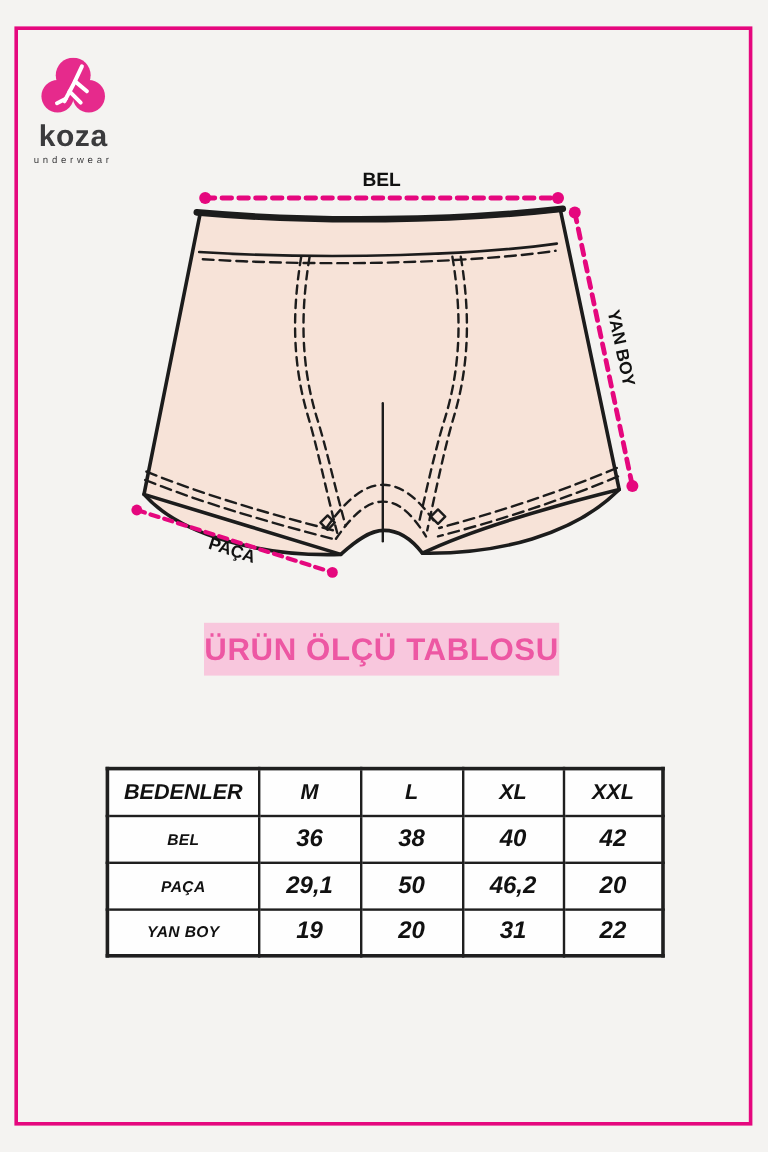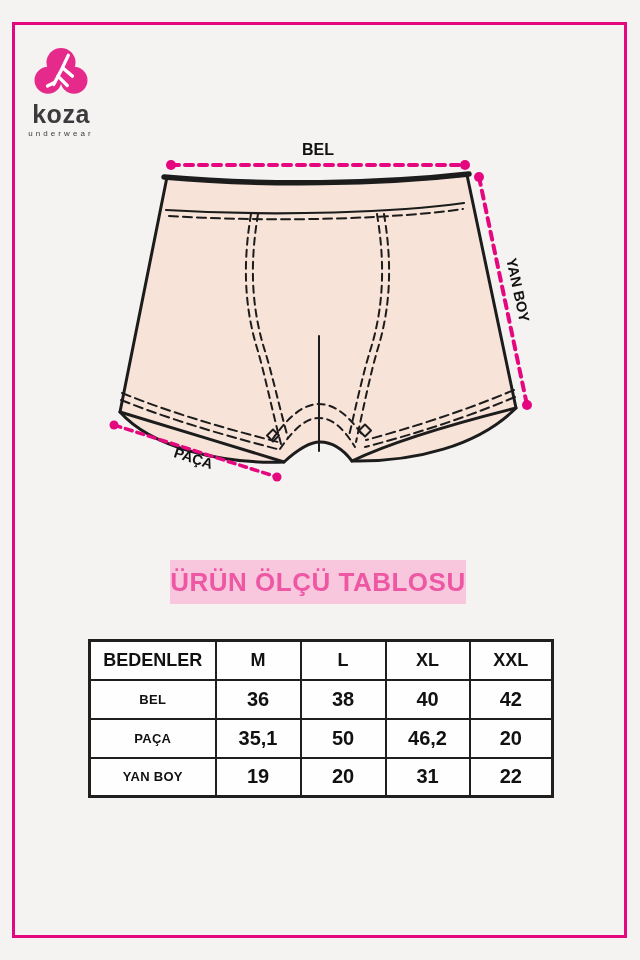--- a/index.html
+++ b/index.html
@@ -45,38 +45,38 @@
   }
   
   .diagram{position:absolute;left:55px;top:130px;width:500px;height:370px;}
   .diagram path, .diagram line{stroke-linecap:round;stroke-linejoin:round;}
   .seam{fill:none;stroke:var(--ink);}
   .meas{stroke:var(--accent);fill:none;}
   .meas-dot{fill:var(--accent);stroke:none;}
   .meas-label{font-weight:700;fill:#111;}
   
   .banner{
-    position:absolute;left:170px;top:560px;width:296px;height:44px;
+    position:absolute;left:170px;top:519px;width:296px;height:44px;
     background:var(--banner-bg);
     display:flex;align-items:center;justify-content:center;
   }
   .banner span{
     font-size:26px;font-weight:700;color:var(--banner-text);
     letter-spacing:.5px;white-space:nowrap;
   }
   
   .size-table{
     position:absolute;left:88px;top:639px;width:463px;height:157px;
     border-collapse:collapse;table-layout:fixed;
     background:#fefefe;
   }
   .size-table th,.size-table td{
     border:2px solid #1f1f1f;
     text-align:center;vertical-align:middle;
-    color:#111;height:39px;
+    color:#111;height:39px;font-style:italic;
   }
   .size-table{border:3px solid #1f1f1f;}
   .size-table .col-head{font-size:18px;font-weight:700;}
   .size-table .row-head{font-size:13px;font-weight:700;letter-spacing:.3px;}
   .size-table td{font-size:20px;font-weight:700;margin-left:45px;}
   .c0{width:126px;} .c1{width:85px;} .c2{width:85px;} .c3{width:84px;} .c4{width:83px;}
 </style>
 </head>
 <body>
 
@@ -178,21 +178,21 @@
     <tbody>
       <tr>
         <th class="row-head">BEL</th>
         <td>36</td>
         <td>38</td>
         <td>40</td>
         <td>42</td>
       </tr>
       <tr>
         <th class="row-head">PAÇA</th>
-        <td>35,1</td>
+        <td>29,1</td>
         <td>50</td>
         <td>46,2</td>
         <td>20</td>
       </tr>
       <tr>
         <th class="row-head">YAN BOY</th>
         <td>19</td>
         <td>20</td>
         <td>31</td>
         <td>22</td>

